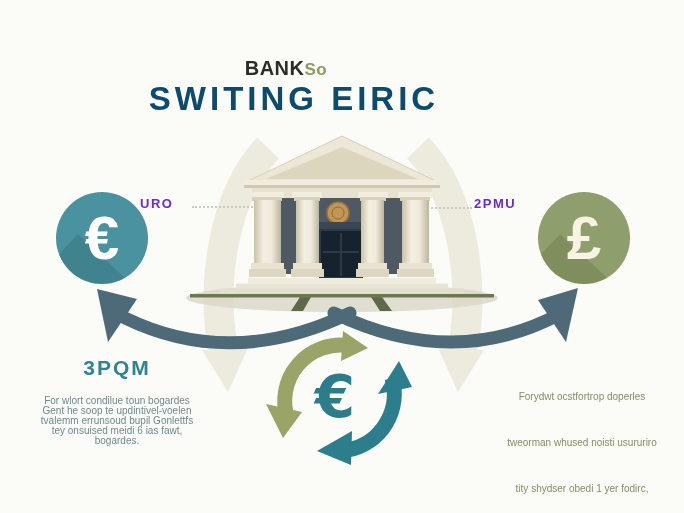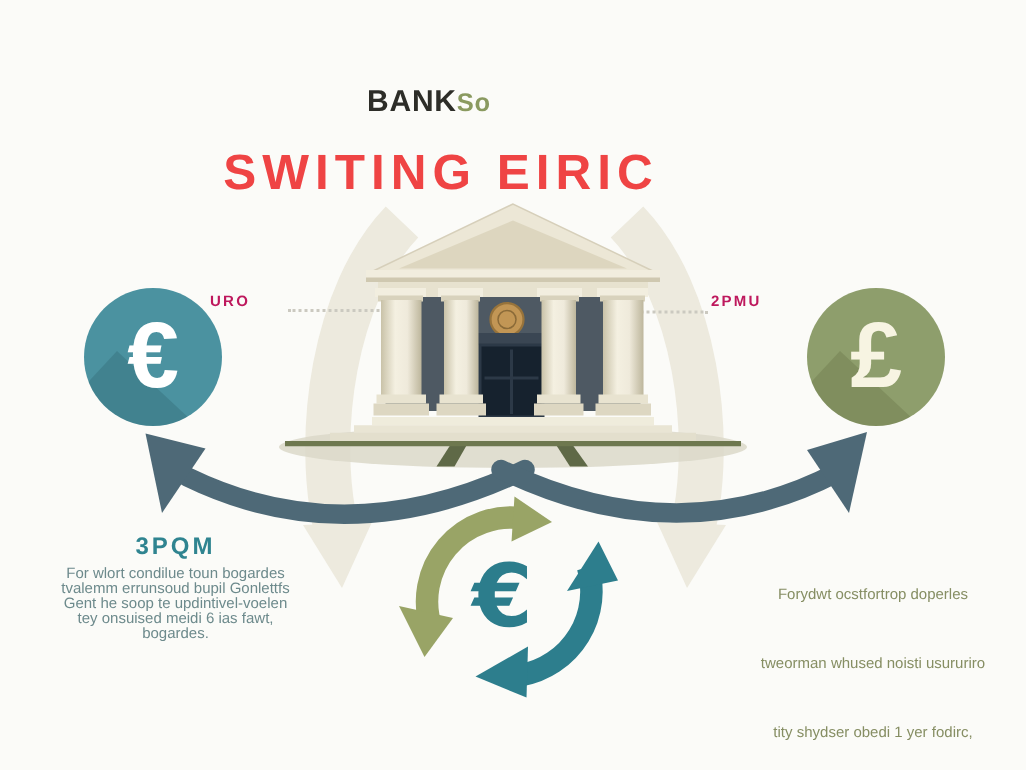--- a/index.html
+++ b/index.html
@@ -5,27 +5,27 @@
   html,body{margin:0;padding:0;background:#ffffff;}
   .canvas{position:relative;width:684px;height:513px;background:#fbfbf8;overflow:hidden;
           font-family:"Liberation Sans",sans-serif;}
   .abs{position:absolute;}
 
   
   .brand{left:0;top:57px;width:572px;text-align:center;font-size:20px;font-weight:bold;
          letter-spacing:.5px;color:#2d2d28;}
   .brand .accent{color:#8a9a60;font-size:17px;font-weight:600;}
   .subtitle{left:0;top:80px;width:588px;text-align:center;font-size:33px;font-weight:600;
-            letter-spacing:4px;color:#ef4444;margin-top:16px;}
+            letter-spacing:4px;color:#0c4a6e;}
 
   
   .dotline{border-top:2px dotted #cbc9c0;height:0;}
   .dot-left{left:192px;top:206px;width:140px;}
   .dot-right{left:360px;top:207px;width:112px;}
-  .sidelabel{font-size:10px;font-weight:bold;letter-spacing:1.5px;color:#be185d;}
+  .sidelabel{font-size:13px;font-weight:bold;letter-spacing:1.5px;color:#6d28d9;}
   .label-left{left:140px;top:196px;}
   .label-right{left:474px;top:196px;}
 
   
   .layer{left:0;top:0;width:684px;height:513px;pointer-events:none;}
 
   
   .coin{position:absolute;width:92px;height:92px;border-radius:50%;overflow:hidden;}
   .coin-euro{left:56px;top:192px;background:#4b92a0;}
   .coin-pound{left:538px;top:192px;background:#8e9e6c;}
@@ -35,21 +35,21 @@
   .coin-pound .wedge{background:rgba(55,65,25,.16);}
   .coin .sym{position:absolute;inset:0;display:flex;align-items:center;justify-content:center;
              font-size:62px;font-weight:bold;line-height:1;}
   .coin-euro .sym{color:#ffffff;}
   .coin-pound .sym{color:#f7f4e2;}
 
   
   .callout{width:168px;text-align:center;}
   .callout-left{left:33px;top:356px;}
   .callout-right{left:498px;top:356px;}
-  .callout h3{margin:0 0 4px 0;font-size:16px;font-weight:bold;letter-spacing:2px;}
+  .callout h3{margin:0 0 16px 0;font-size:21px;font-weight:bold;letter-spacing:2px;}
   .callout-left h3{color:#2f8490;}
   .callout-right h3{color:#7f914c;}
   .callout .line{font-size:10px;line-height:10px;}
   .callout-left .line{color:#6d8a8c;}
   .callout-right .line{color:#868e63;margin-top:36px;}
 </style>
 </head>
 <body>
 
 <div class="canvas">
@@ -170,22 +170,22 @@
     <div class="sym">€</div>
   </div>
   <div class="coin coin-pound">
     <div class="wedge"></div>
     <div class="sym">£</div>
   </div>
 
   <div class="abs callout callout-left">
     <h3>3PQM</h3>
     <div class="line">For wlort condilue toun bogardes</div>
+    <div class="line">Gent he soop te updintivel-voelen</div>
     <div class="line">tvalemm errunsoud bupil Gonlettfs</div>
-    <div class="line">Gent he soop te updintivel-voelen</div>
     <div class="line">tey onsuised meidi 6 ias fawt,</div>
     <div class="line">bogardes.</div>
   </div>
   <div class="abs callout callout-right">
     <div class="line">Forydwt ocstfortrop doperles</div>
     <div class="line">tweorman whused noisti usururiro</div>
     <div class="line">tity shydser obedi 1 yer fodirc,</div>
   </div>
 
 </div>

